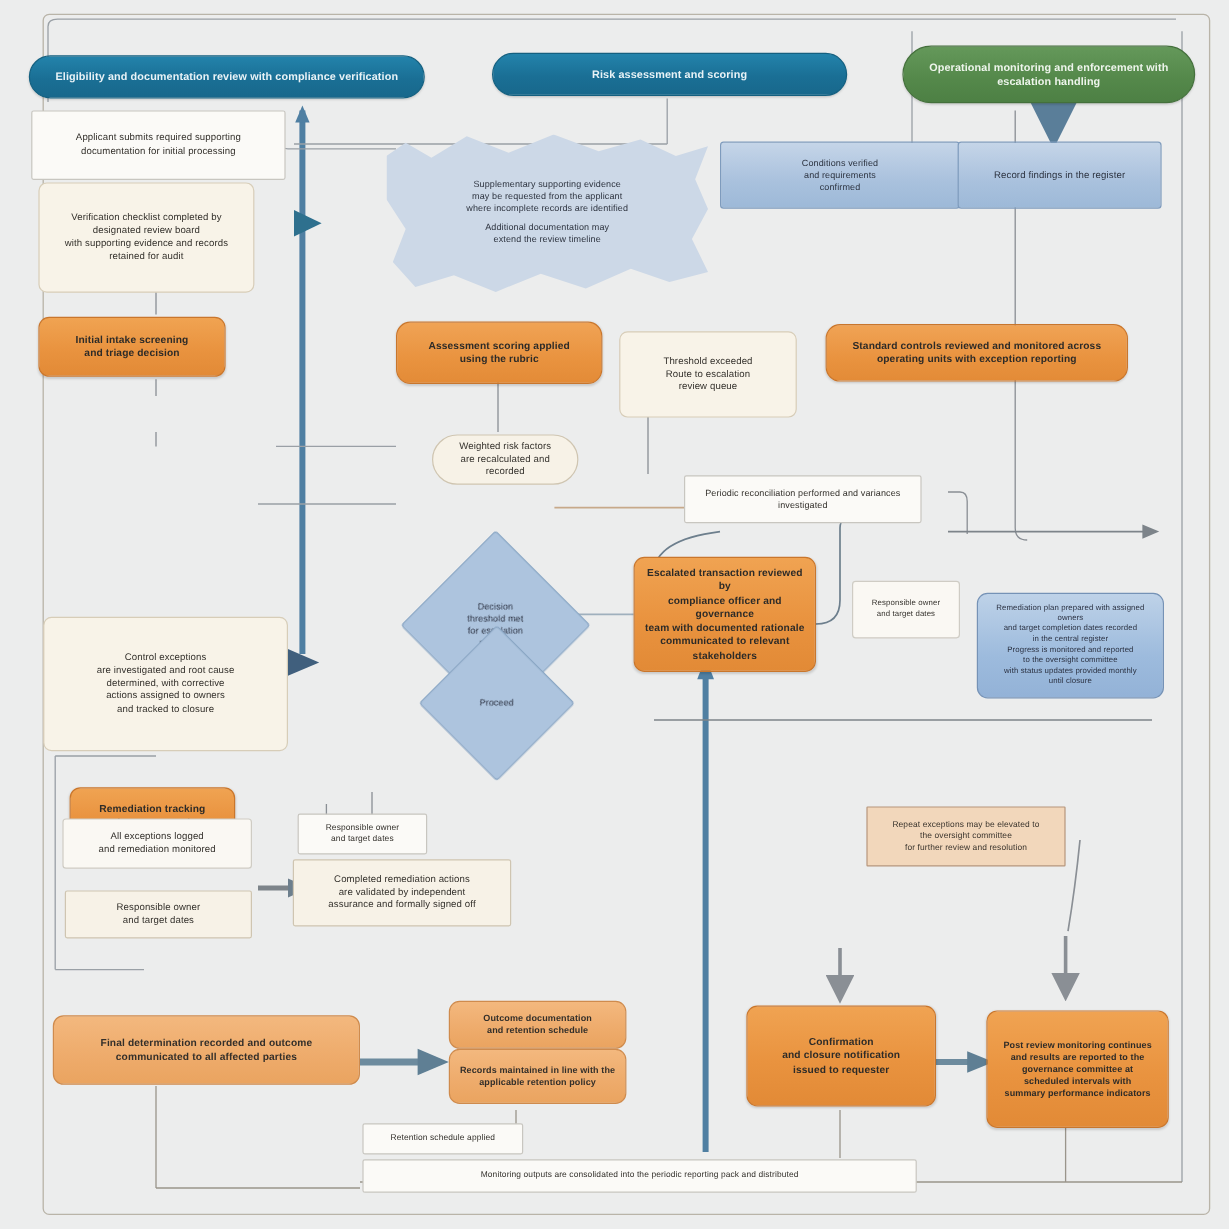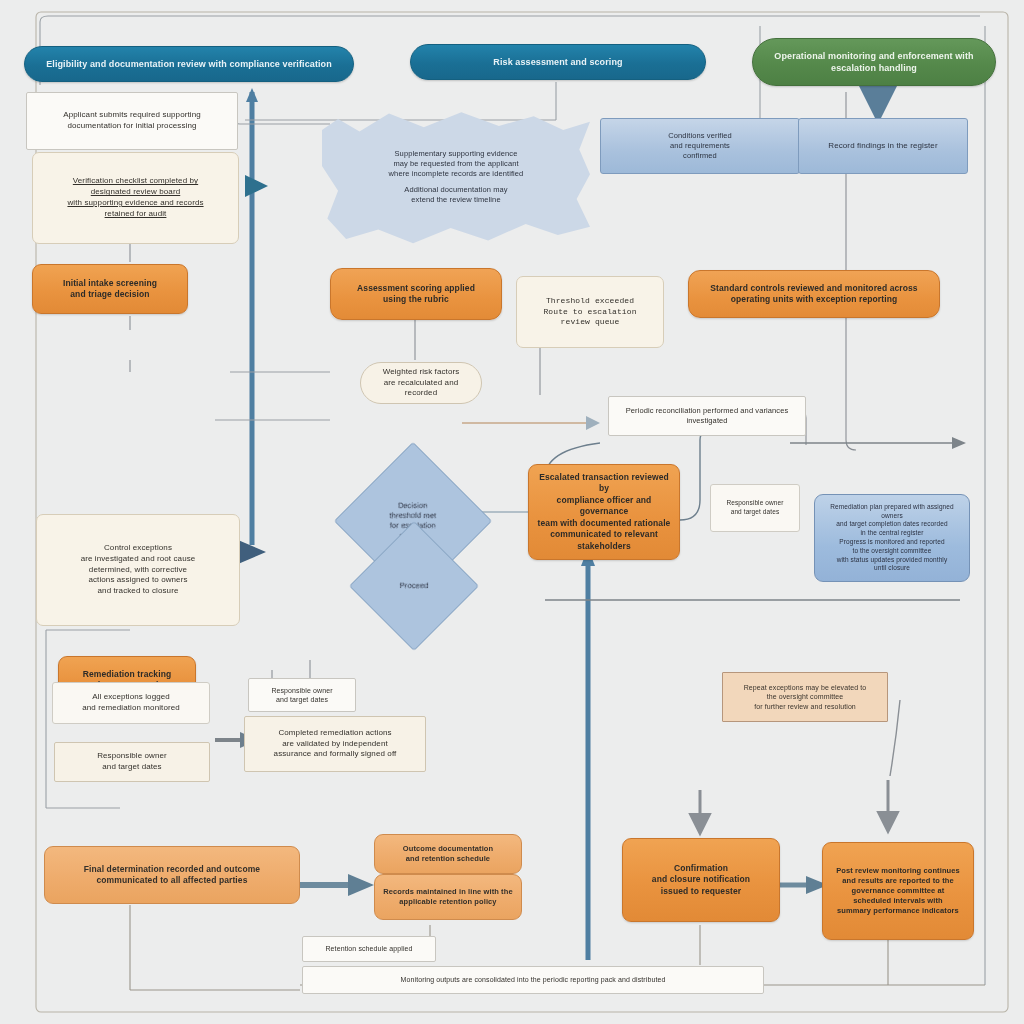--- a/index.html
+++ b/index.html
@@ -212,21 +212,21 @@
     <span class="txt">Risk assessment and scoring</span>
   </div>
 
   <div class="node white" style="left:26px;top:92px;width:212px;height:58px;">
     <span class="txt">
       <span>Applicant submits required supporting</span>
       <span>documentation for initial processing</span>
     </span>
   </div>
 
-  <div class="node cream" style="left:32px;top:152px;width:207px;height:92px;text-decoration:underline;">
+  <div class="node cream" style="left:32px;top:152px;width:180px;height:92px;">
     <span class="txt">
       <span>Verification checklist completed by</span>
       <span>designated review board</span>
       <span>with supporting evidence and records</span>
       <span>retained for audit</span>
     </span>
   </div>
 
   <div class="node orange-r" style="left:32px;top:264px;width:156px;height:50px;">
     <span class="txt">
@@ -287,21 +287,21 @@
   </div>
 
   <div class="node cream-sq" style="left:360px;top:362px;width:122px;height:42px;border-radius:26px;">
     <span class="txt">
       <span>Weighted risk factors</span>
       <span>are recalculated and</span>
       <span>recorded</span>
     </span>
   </div>
 
-  <div class="node cream" style="left:516px;top:276px;width:148px;height:72px;font-family:Liberation Mono, monospace;">
+  <div class="node cream" style="left:516px;top:276px;width:148px;height:72px;">
     <span class="txt">
       <span>Threshold exceeded</span>
       <span>Route to escalation</span>
       <span>review queue</span>
     </span>
   </div>
 
   <div class="node blue-band" style="left:600px;top:118px;width:200px;height:56px;">
     <span class="txt" style="font-size:7.5px">
       <span>Conditions verified</span>
@@ -314,21 +314,21 @@
     <span class="txt">Record findings in the register</span>
   </div>
 
   <div class="node orange-s" style="left:688px;top:270px;width:252px;height:48px;">
     <span class="txt">
       <span>Standard controls reviewed and monitored across</span>
       <span>operating units with exception reporting</span>
     </span>
   </div>
 
-  <div class="node white" style="left:608px;top:396px;width:198px;height:40px;">
+  <div class="node white" style="left:570px;top:396px;width:198px;height:40px;">
     <span class="txt" style="font-size:7.5px">Periodic reconciliation performed and variances investigated</span>
   </div>
 
   <div class="node orange-r" style="left:528px;top:464px;width:152px;height:96px;">
     <span class="txt">
       <span>Escalated transaction reviewed by</span>
       <span>compliance officer and governance</span>
       <span>team with documented rationale</span>
       <span>communicated to relevant</span>
       <span>stakeholders</span>

